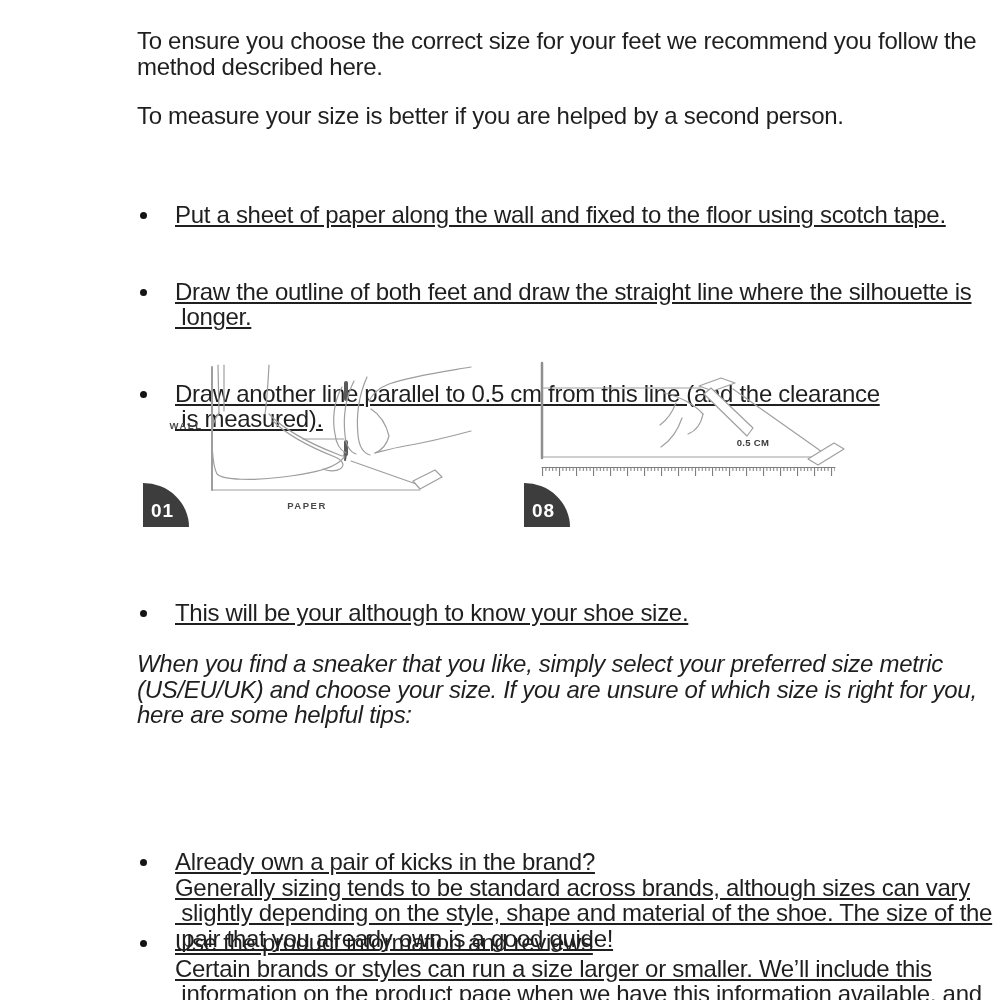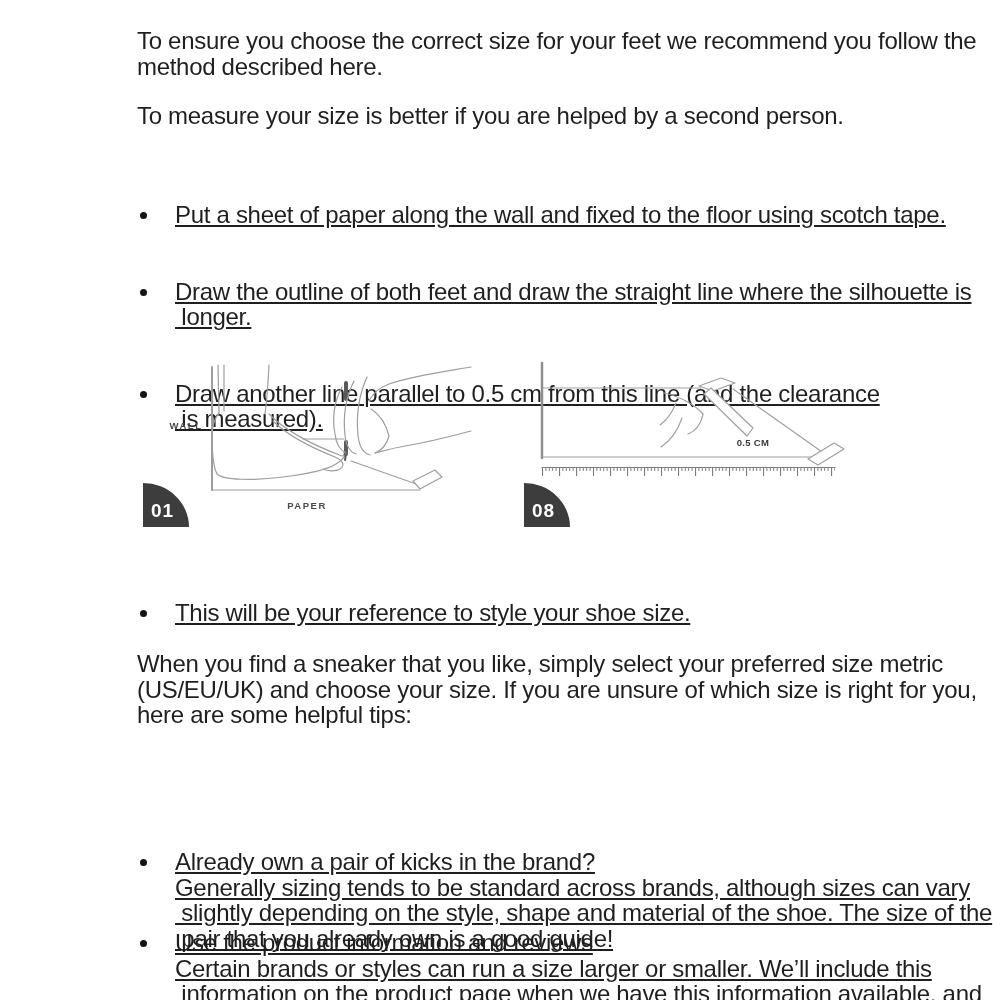--- a/index.html
+++ b/index.html
@@ -122,25 +122,25 @@
       </g>
     </g>
     <text class="cmlabel" x="249" y="89" text-anchor="middle">0.5 CM</text>
   </svg>
   <div class="badge">08</div>
 </div>
 
 <div class="block" style="top:549px;">
   <div class="li">
     <span class="dot"></span>
-    <span class="li-text">This will be your reference to style your shoe size.</span>
+    <span class="li-text">This will be your although to know your shoe size.</span>
   </div>
 </div>
 
-<div class="block para" style="top:651px;">When you find a sneaker that you like, simply select your preferred size metric
+<div class="block para" style="top:651px;font-style:italic;">When you find a sneaker that you like, simply select your preferred size metric
 (US/EU/UK) and choose your size. If you are unsure of which size is right for you,
 here are some helpful tips:</div>
 
 <div class="block" style="top:798px;">
   <div class="li">
     <span class="dot"></span>
     <span class="li-text">Already own a pair of kicks in the brand?
 Generally sizing tends to be standard across brands, although sizes can vary
  slightly depending on the style, shape and material of the shoe. The size of the
  pair that you already own is a good guide!</span>

